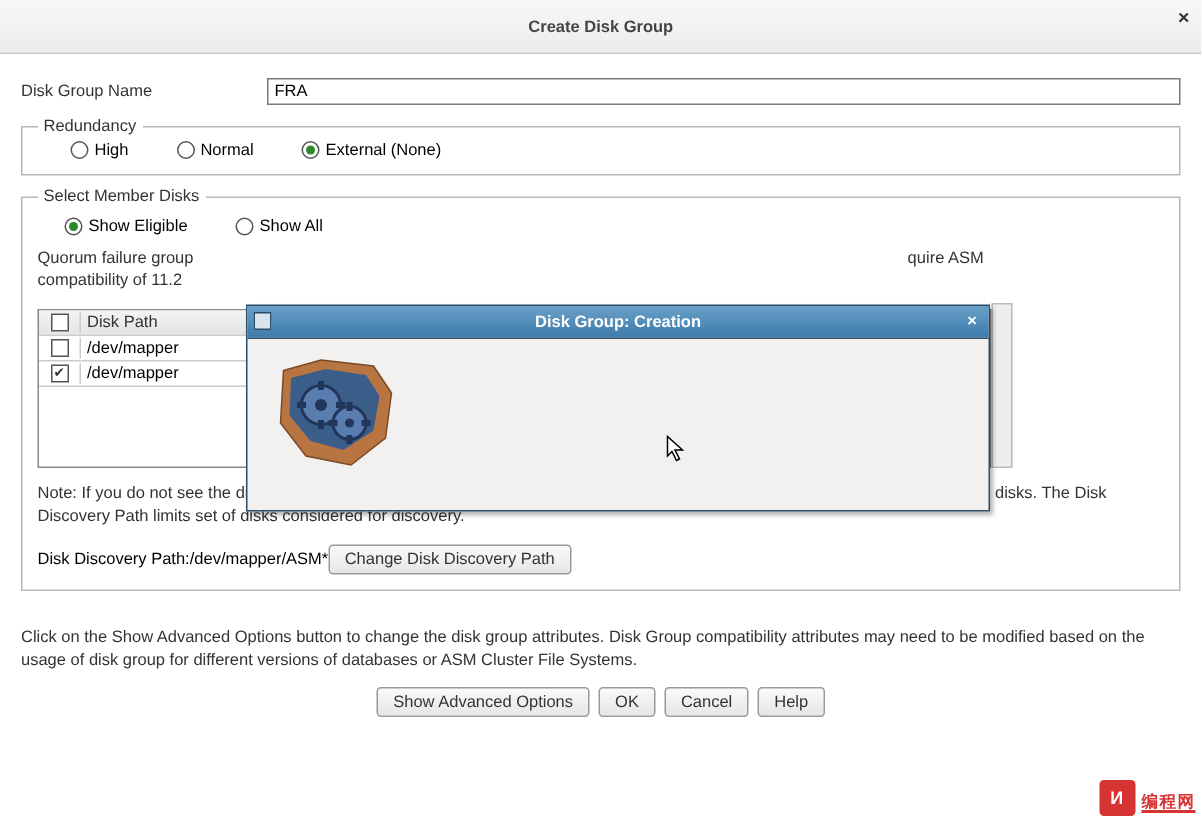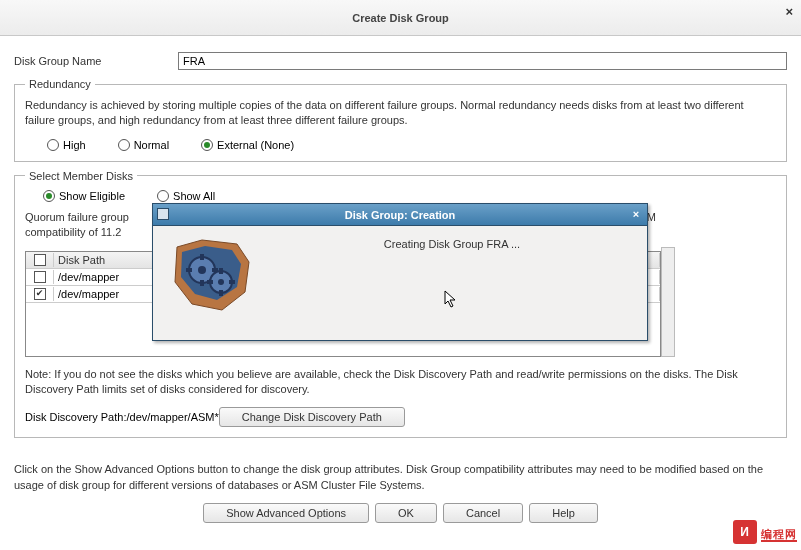--- a/index.html
+++ b/index.html
@@ -24,25 +24,25 @@
   .tcell { border-right: 1px solid #ccc; padding: 1px 4px; }
   .tcell.cb { width: 28px; display:flex; align-items:center; justify-content:center; }
   .tcell.path { flex: 1; }
   .thead { background: linear-gradient(#f4f4f4,#e4e4e4); color:#333; }
   .checkbox { width:12px; height:12px; border:1px solid #555; background:#fff; display:flex; align-items:center; justify-content:center;}
   .checkbox.checked::after { content:"✔"; font-size:9px; color:#333; line-height:1;}
   .tablewrap { height: 110px; display:flex; }
   .scrolltrack { width:14px; background:#eee; border:1px solid #bbb;}
   .note { color:#333; margin-top: 10px; line-height:1.4; }
   .disc-row { display:flex; align-items:center; justify-content:flex-start; margin-top:10px; }
-  .btn { background: linear-gradient(#fafafa,#e6e6e6); border:1px solid #9a9a9a; border-radius:3px; padding:3px 22px; cursor:pointer; color:#333; }
+  .btn { background: linear-gradient(#fafafa,#e6e6e6); border:1px solid #9a9a9a; border-radius:3px; padding:3px 10px; cursor:pointer; color:#333; }
   .bottom-text { padding: 0 14px; color:#333; line-height:1.4; margin-top:6px;}
   .button-row { display:flex; gap:6px; justify-content:center; margin-top:10px; }
 
-  .modal { position:absolute; left:152px; top:203px; width:496px; height:138px; border:1px solid #2a4d6a; box-shadow: 2px 2px 3px rgba(0,0,0,0.3); background:#f2f1f0; }
+  .modal { position:absolute; left:164px; top:203px; width:496px; height:138px; border:1px solid #2a4d6a; box-shadow: 2px 2px 3px rgba(0,0,0,0.3); background:#f2f1f0; }
   .modal-title { height:22px; background: linear-gradient(#6aa0c8,#3d7bab); display:flex; align-items:center; justify-content:center; position:relative; border-bottom:1px solid #2a4d6a;}
   .modal-title-text { color:#fff; font-weight:bold; }
   .modal-sq { position:absolute; left:4px; top:4px; width:12px; height:12px; background:#d8e4ee; border:1px solid #2a4d6a;}
   .modal-close { position:absolute; right:4px; top:4px; width:14px; height:14px; color:#fff; font-weight:bold; text-align:center; cursor:pointer;}
   .modal-body { display:flex; align-items:flex-start; padding: 6px 14px; }
   .gears { width:90px; height:90px; flex-shrink:0; position:relative; margin-right:14px; }
   .gears svg { width:90px; height:90px; }
   .modal-msg { flex:1; text-align:center; color:#333; padding-top:6px; }
 
   .cursor { position:absolute; left:444px; top:290px; width:14px; height:18px; pointer-events:none; }
@@ -59,21 +59,20 @@
 </div>
 
 <div class="content">
   <div class="row">
     <div class="label">Disk Group Name</div>
     <input class="text-input" type="text" value="FRA" style="">
   </div>
 
   <fieldset>
     <legend>Redundancy</legend>
-    <div class="desc">Redundancy is achieved by storing multiple copies of the data on different failure groups. Normal redundancy needs disks from at least two different failure groups, and high redundancy from at least three different failure groups.</div>
     <div class="radios">
       <div class="radio">
         <span class="radio-circle"></span>
         <span>High</span>
       </div>
       <div class="radio">
         <span class="radio-circle"></span>
         <span>Normal</span>
       </div>
       <div class="radio">
@@ -165,21 +164,20 @@
         <circle cx="54" cy="50" r="11" fill="#5a7db0" stroke="#22355a" stroke-width="2"></circle>
         <g fill="#22355a">
             <rect x="52" y="36" width="4" height="6"></rect>
             <rect x="52" y="58" width="4" height="6"></rect>
             <rect x="40" y="48" width="6" height="4"></rect>
             <rect x="62" y="48" width="6" height="4"></rect>
           </g>
         <circle cx="54" cy="50" r="3" fill="#22355a"></circle>
       </svg>
     </div>
-    <div class="modal-msg">Creating Disk Group FRA ...</div>
   </div>
 </div>
 
 <div class="cursor">
   <svg viewBox="0 0 14 18">
       <path d="M1 1 L1 14 L4 11 L7 17 L9 16 L6 10 L11 10 Z" fill="#fff" stroke="#000" stroke-width="1"></path>
     </svg>
 </div>
 
 <div class="watermark">

